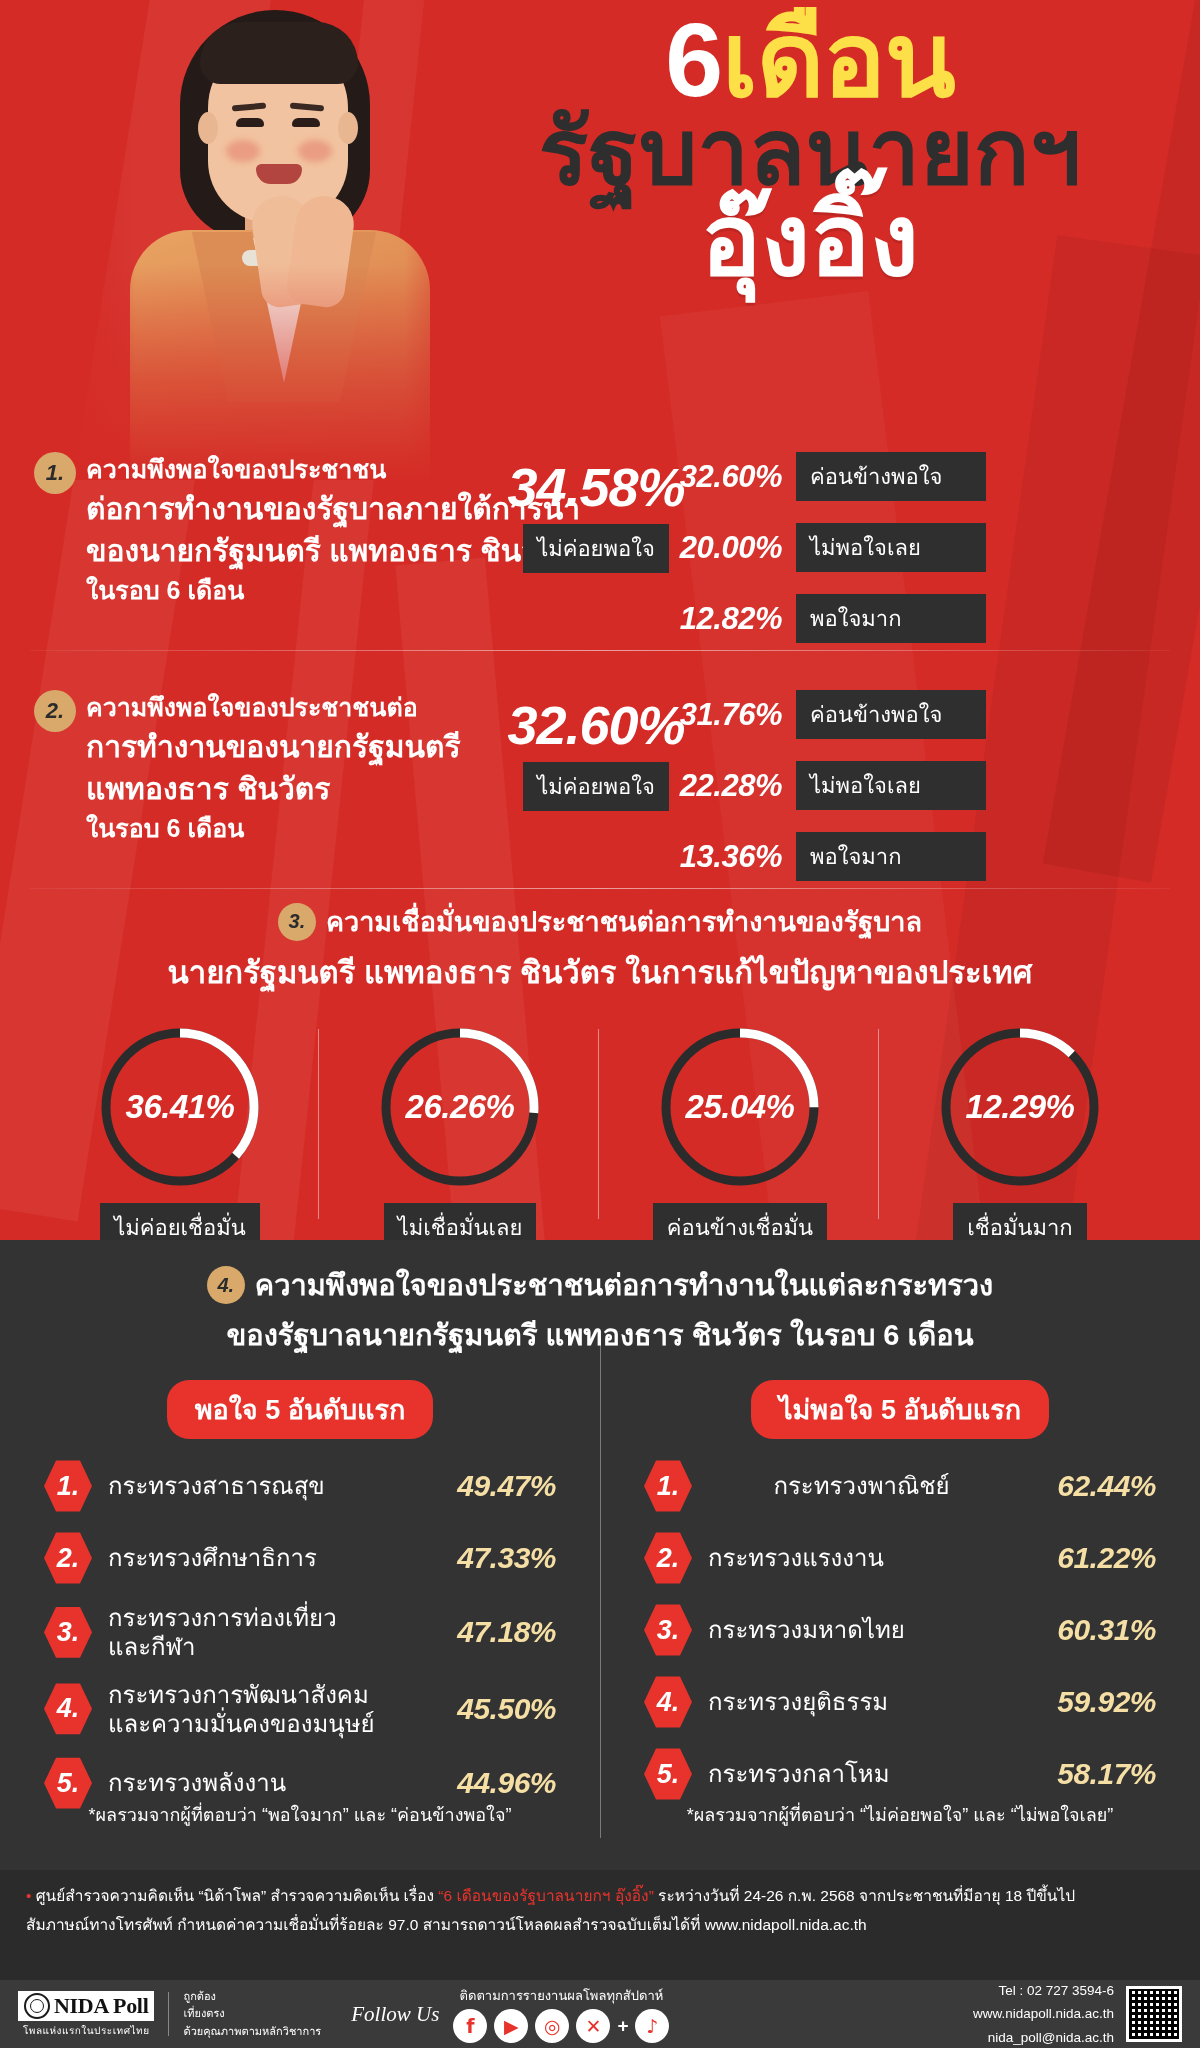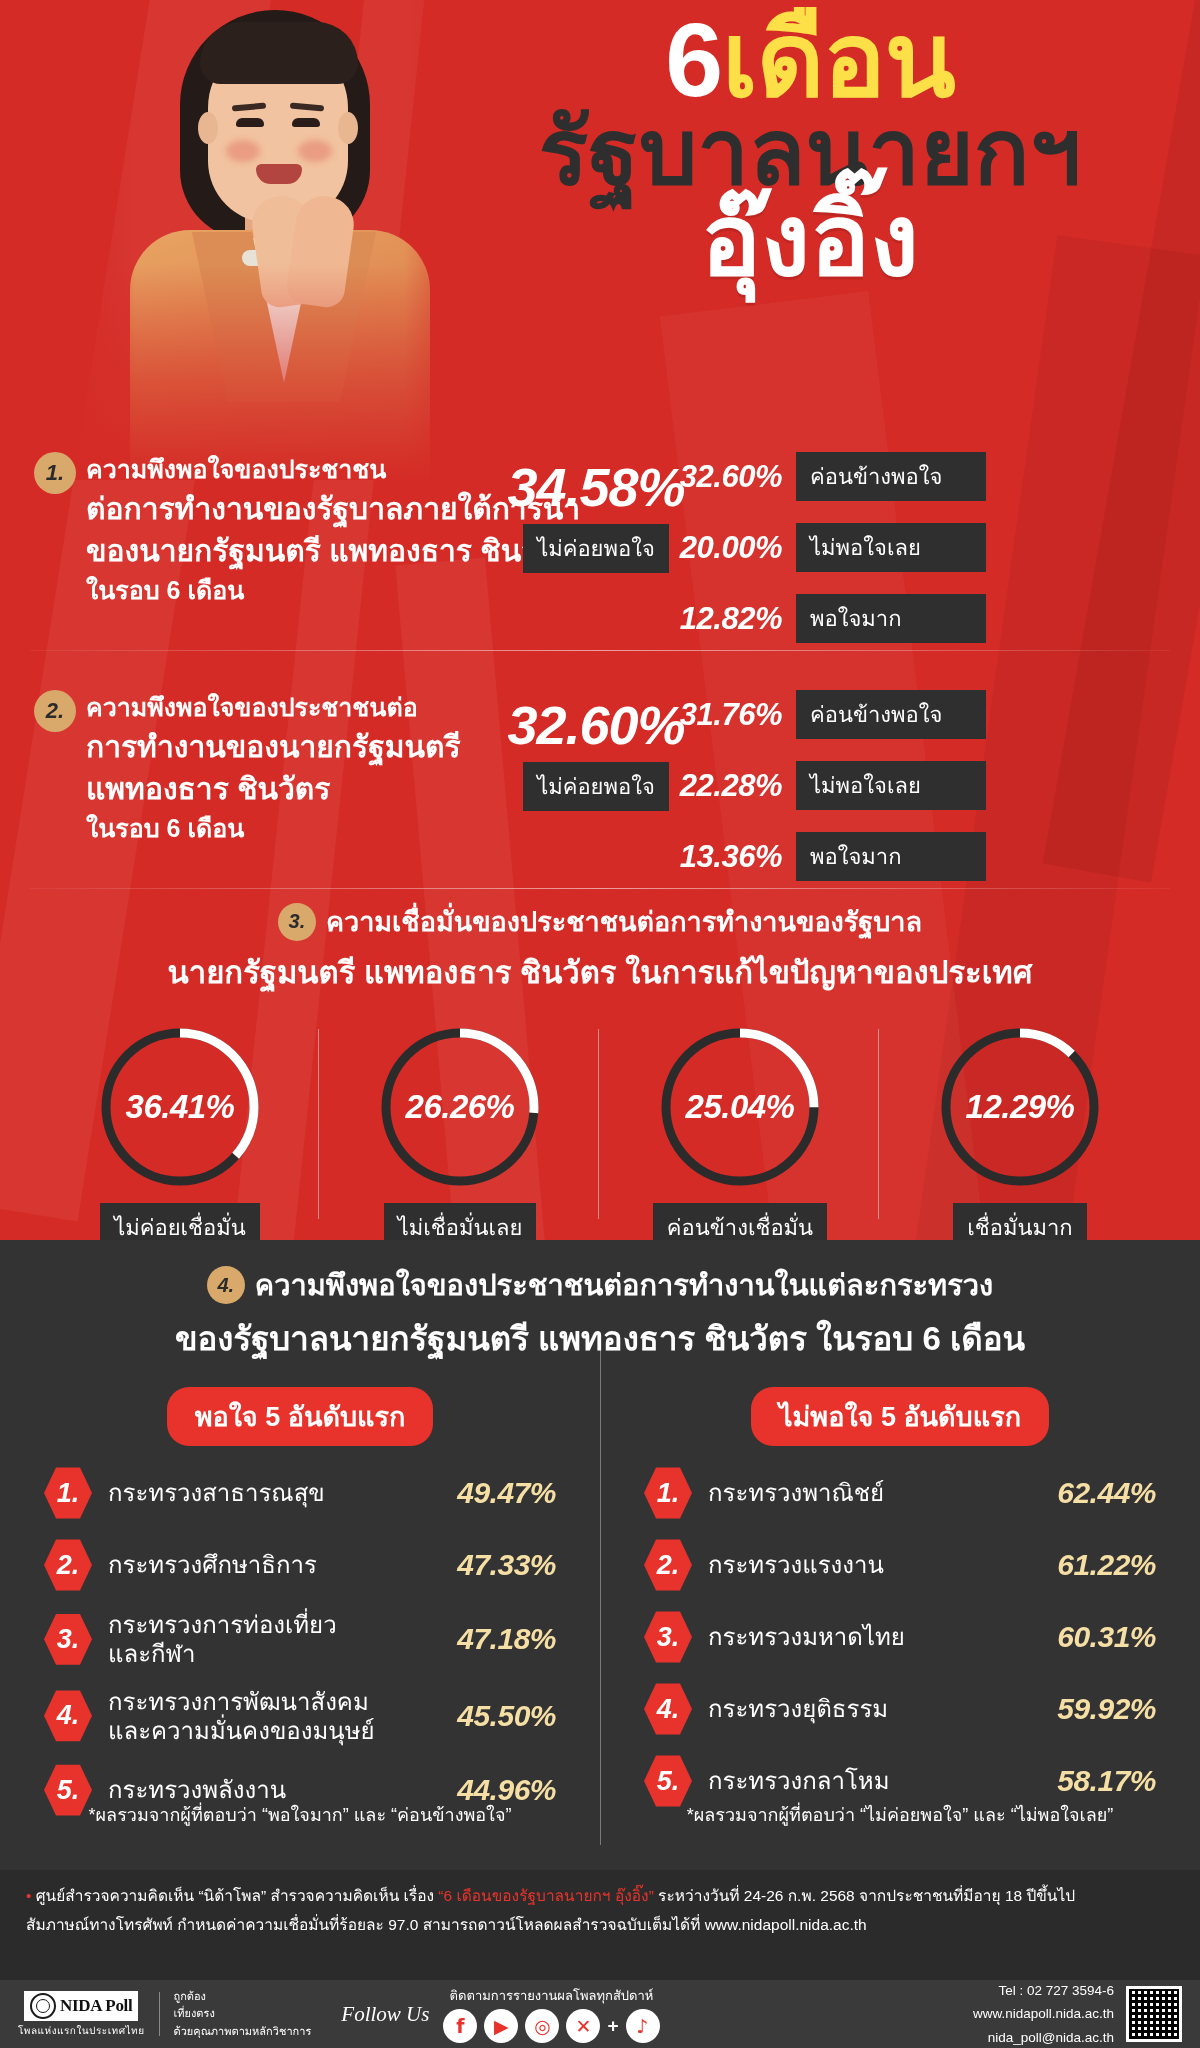--- a/index.html
+++ b/index.html
@@ -112,21 +112,21 @@
   }
   .donut-cell .cap { margin-top: 12px; }
 
   
   #q4 {
     position: absolute; left: 0; top: 1240px; width: 1200px; height: 630px;
     background: #333333;
   }
   #q4-head { text-align: center; color: #ffffff; padding-top: 22px; }
   #q4-head .l1 { font-size: 29px; font-weight: bold; display:flex; align-items:center; justify-content:center; gap: 10px; }
-  #q4-head .l2 { font-size: 33px; font-weight: bold; margin-top: 4px; }
+  #q4-head .l2 { font-size: 29px; font-weight: bold; margin-top: 4px; }
   #q4-cols { display: flex; margin-top: 22px; position: relative; }
   #q4-cols .vdiv { position: absolute; left: 600px; top: -42px; width: 1px; height: 500px; background: rgba(255,255,255,0.35); }
   .rank-col { width: 600px; padding: 0 44px; }
   .rank-title {
     display: block; margin: 0 auto 20px; width: fit-content;
     background: #e8332c; color: #ffffff; font-size: 27px; font-weight: bold;
     padding: 8px 28px; border-radius: 22px;
   }
   .rank-item { display: flex; align-items: center; gap: 16px; margin-bottom: 18px; min-height: 52px; }
   .hexnum {
@@ -156,21 +156,21 @@
     color: #ffffff;
   }
   #logo-box { display: flex; flex-direction: column; align-items: center; }
   #logo-main { display: flex; align-items: center; background: #ffffff; padding: 2px 6px; }
   #logo-seal {
     width: 26px; height: 26px; border-radius: 50%;
     border: 2px solid #1b1b1b; display:flex; align-items:center; justify-content:center;
     margin-right: 4px;
   }
   #logo-seal .inner { width: 14px; height: 14px; border-radius: 50%; border: 1.5px solid #1b1b1b; }
-  #logo-text { color: #111111; font-family: "Liberation Serif", serif; font-weight: bold; font-size: 17px; letter-spacing: -0.3px; }
+  #logo-text { color: #111111; font-family: "Liberation Serif", serif; font-weight: bold; font-size: 22px; letter-spacing: -0.3px; }
   #logo-sub { color: #ffffff; font-size: 10px; margin-top: 2px; letter-spacing: 0.5px; }
   .vsep { width: 1px; height: 44px; background: rgba(255,255,255,0.4); margin: 0 14px; }
   #values { font-size: 11px; line-height: 1.55; }
   #followus { font-family: "Liberation Serif", serif; font-style: italic; font-size: 21px; margin: 0 14px 0 30px; }
   #social-wrap { text-align: center; }
   #social-cap { font-size: 13px; margin-bottom: 3px; }
   #socials { display: flex; align-items: center; gap: 7px; }
   .sicon {
     width: 34px; height: 34px; border-radius: 50%; background: #ffffff;
     display: flex; align-items: center; justify-content: center;
@@ -394,21 +394,21 @@
           <div class="rank-name multiline" style="white-space: pre-line;">กระทรวงพลังงาน</div>
           <div class="rank-pct">44.96%</div>
         </div>
       </div>
 
       <div class="rank-col">
         <span class="rank-title">ไม่พอใจ 5 อันดับแรก</span>
 
         <div class="rank-item">
           <div class="hexnum">1.</div>
-          <div class="rank-name multiline" style="white-space: pre-line;">กระทรวงพาณิชย์</div>
+          <div class="rank-name multiline" style="white-space: pre-line; text-align: center;">กระทรวงพาณิชย์</div>
           <div class="rank-pct">62.44%</div>
         </div>
         <div class="rank-item">
           <div class="hexnum">2.</div>
           <div class="rank-name multiline" style="white-space: pre-line;">กระทรวงแรงงาน</div>
           <div class="rank-pct">61.22%</div>
         </div>
         <div class="rank-item">
           <div class="hexnum">3.</div>
           <div class="rank-name multiline" style="white-space: pre-line;">กระทรวงมหาดไทย</div>

